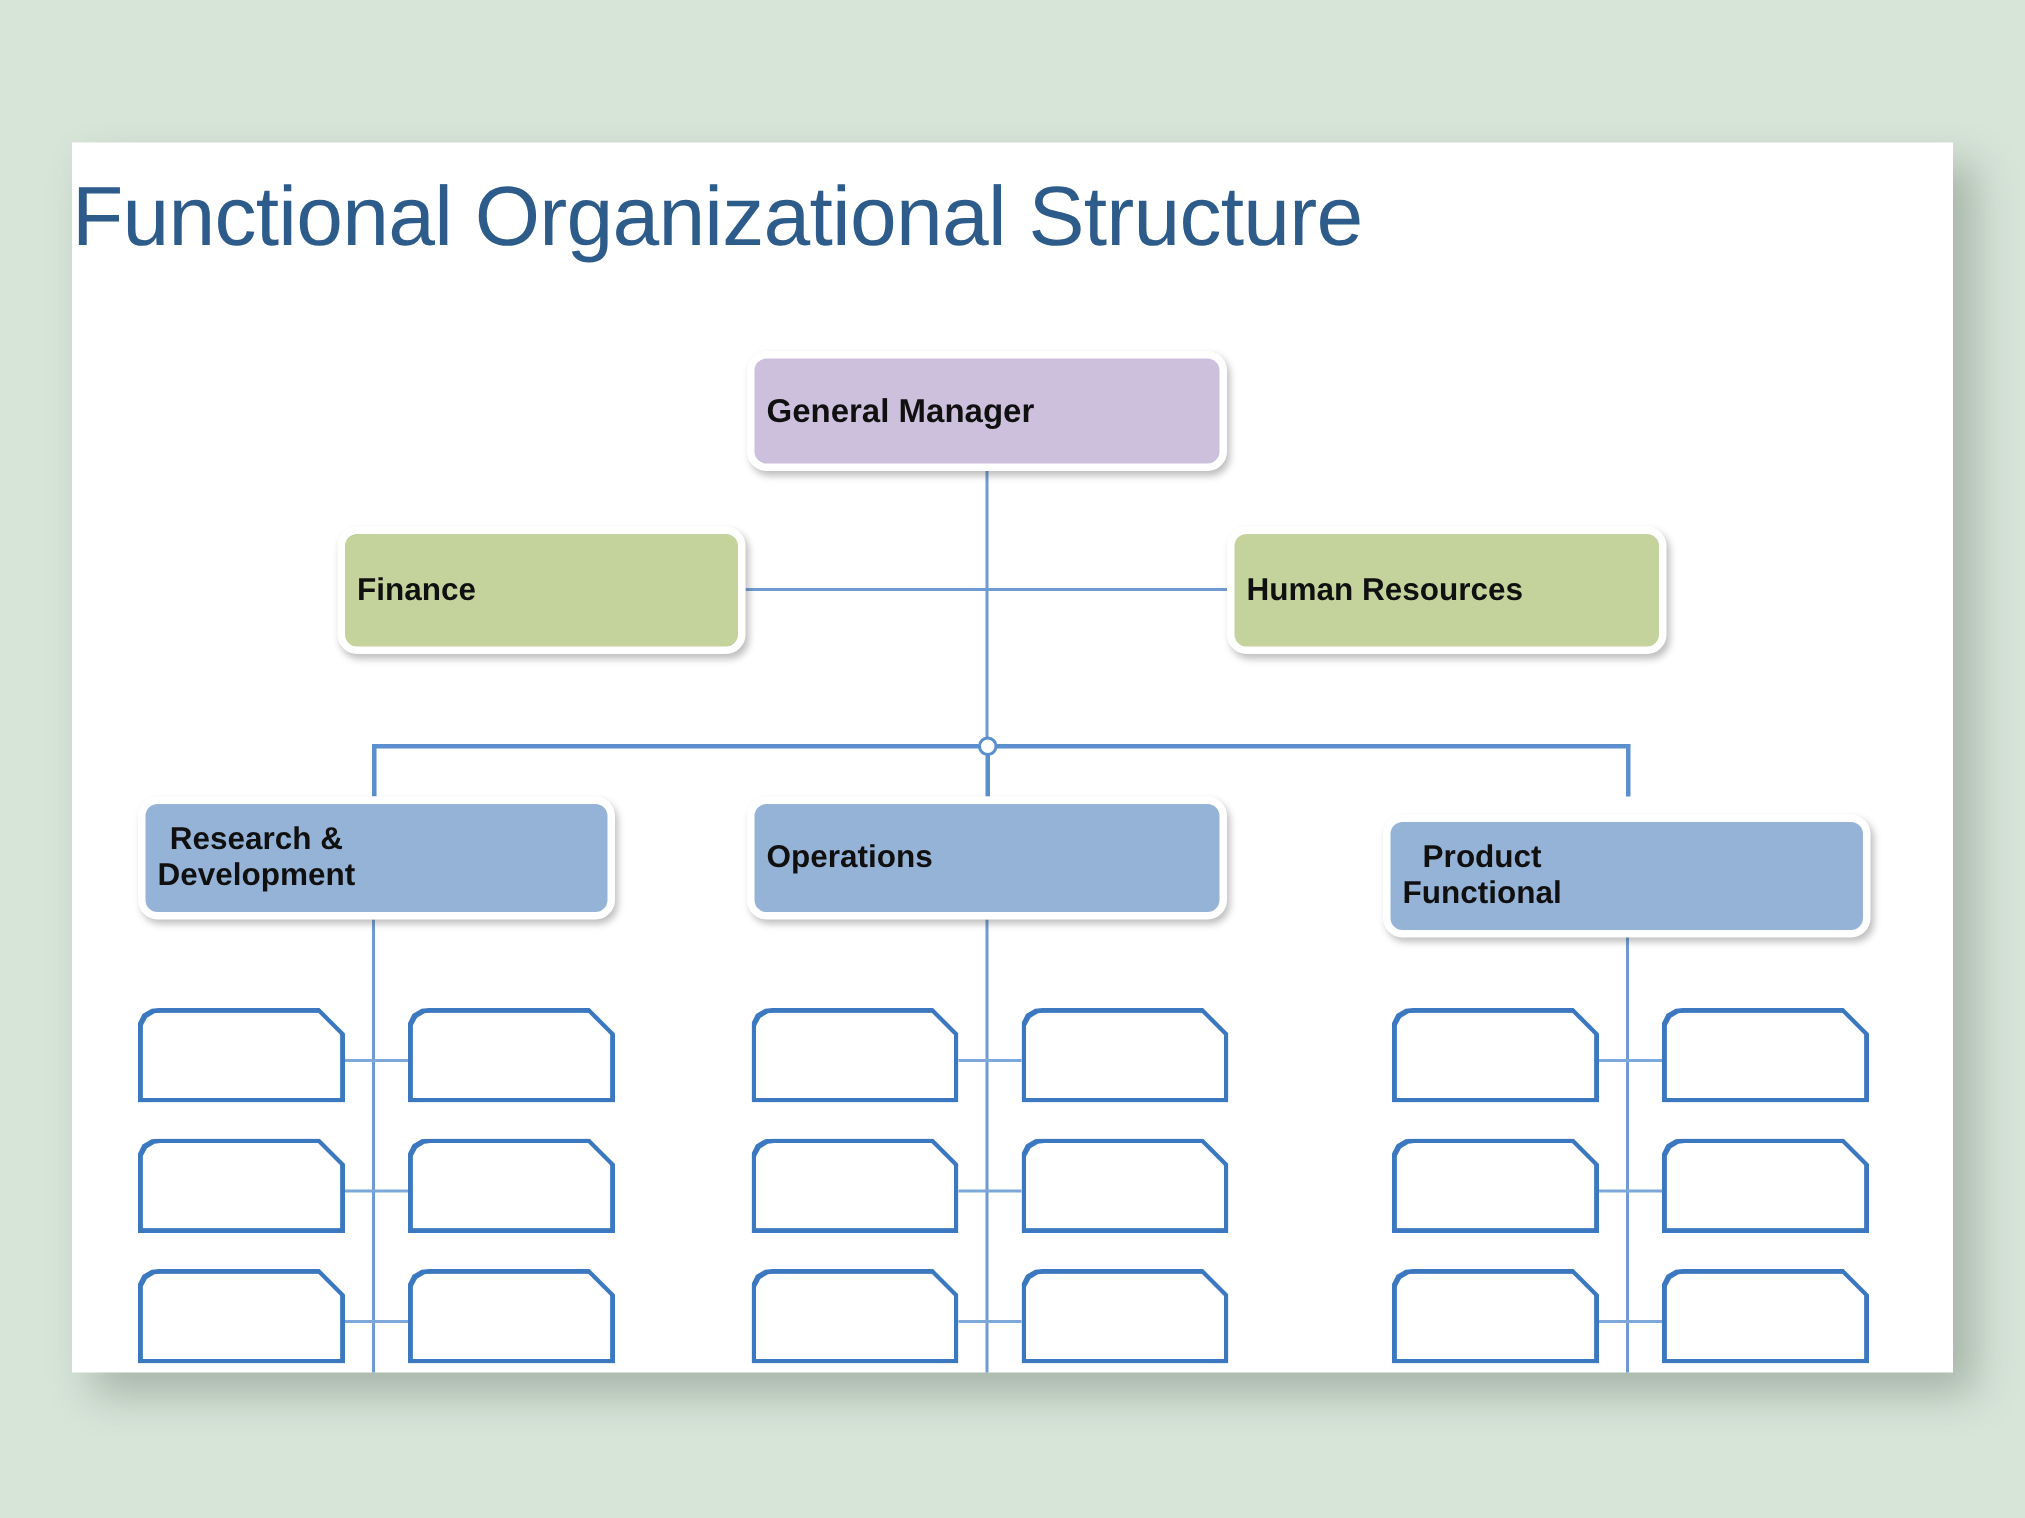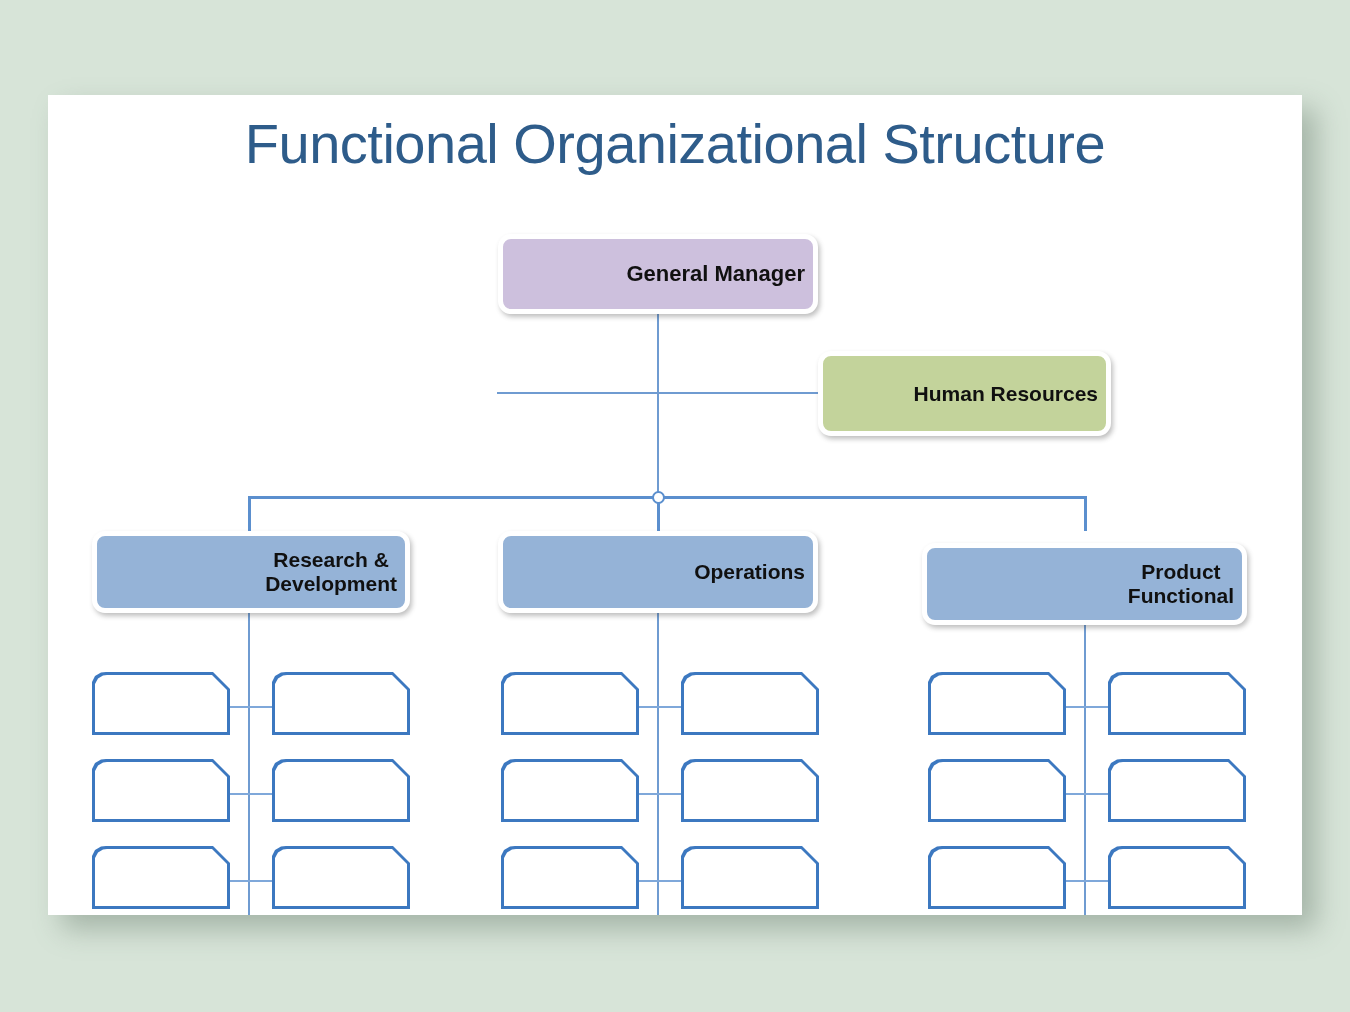--- a/index.html
+++ b/index.html
@@ -14,21 +14,21 @@
   
   #panel{
     position:absolute;left:48px;top:95px;width:1254px;height:820px;
     background:#ffffff;
     box-shadow:14px 14px 26px rgba(90,110,95,0.40);
   }
 
   
   #title{
     position:absolute;left:0;top:16px;width:1254px;
-    text-align:center;
+    text-align:left;
     font-size:56px;
     font-weight:400;
     letter-spacing:-0.5px;
     color:#2e5c8a;
     font-family:"Liberation Sans", sans-serif;
     white-space:nowrap;
   }
 
   
   .vline{position:absolute;background:#6f9bd1;width:2px;}
@@ -41,21 +41,21 @@
     border:2px solid #5b8fce;background:#ffffff;
     box-sizing:border-box;
   }
 
   
   .obox{
     position:absolute;
     box-sizing:border-box;
     border:5px solid #ffffff;
     border-radius:13px;
-    display:flex;align-items:center;justify-content:flex-end;
+    display:flex;align-items:center;justify-content:flex-start;
     text-align:center;
     font-weight:bold;
     color:#101010;
     line-height:1.12;
     box-shadow:2px 3px 5px rgba(60,60,60,0.33);
   }
   .obox .lbl{display:block;padding:0 8px;}
   .obox.lavender{background:#cdc0dd;}
   .obox.sage{background:#c3d39b;}
   .obox.blue{background:#95b3d7;}
@@ -109,20 +109,23 @@
     <div class="stub" style="left:591px;top:785px;width:42px;"></div>
 
     <div class="stub" style="left:1018px;top:611px;width:42px;"></div>
     <div class="stub" style="left:1018px;top:698px;width:42px;"></div>
     <div class="stub" style="left:1018px;top:785px;width:42px;"></div>
 
     <div class="obox lavender" style="left:450px;top:139px;width:320px;height:80px;font-size:22px;">
       <span class="lbl">General Manager</span>
     </div>
 
+    <div class="obox sage" style="left:177px;top:256px;width:272px;height:85px;font-size:21px;">
+      <span class="lbl">Finance</span>
+    </div>
 
     <div class="obox sage" style="left:770px;top:256px;width:293px;height:85px;font-size:21px;">
       <span class="lbl">Human Resources</span>
     </div>
 
     <div class="obox blue" style="left:450px;top:436px;width:320px;height:82px;font-size:21px;">
       <span class="lbl">Operations</span>
     </div>
 
     <div class="obox blue" style="left:44px;top:436px;width:318px;height:82px;font-size:21px;">

